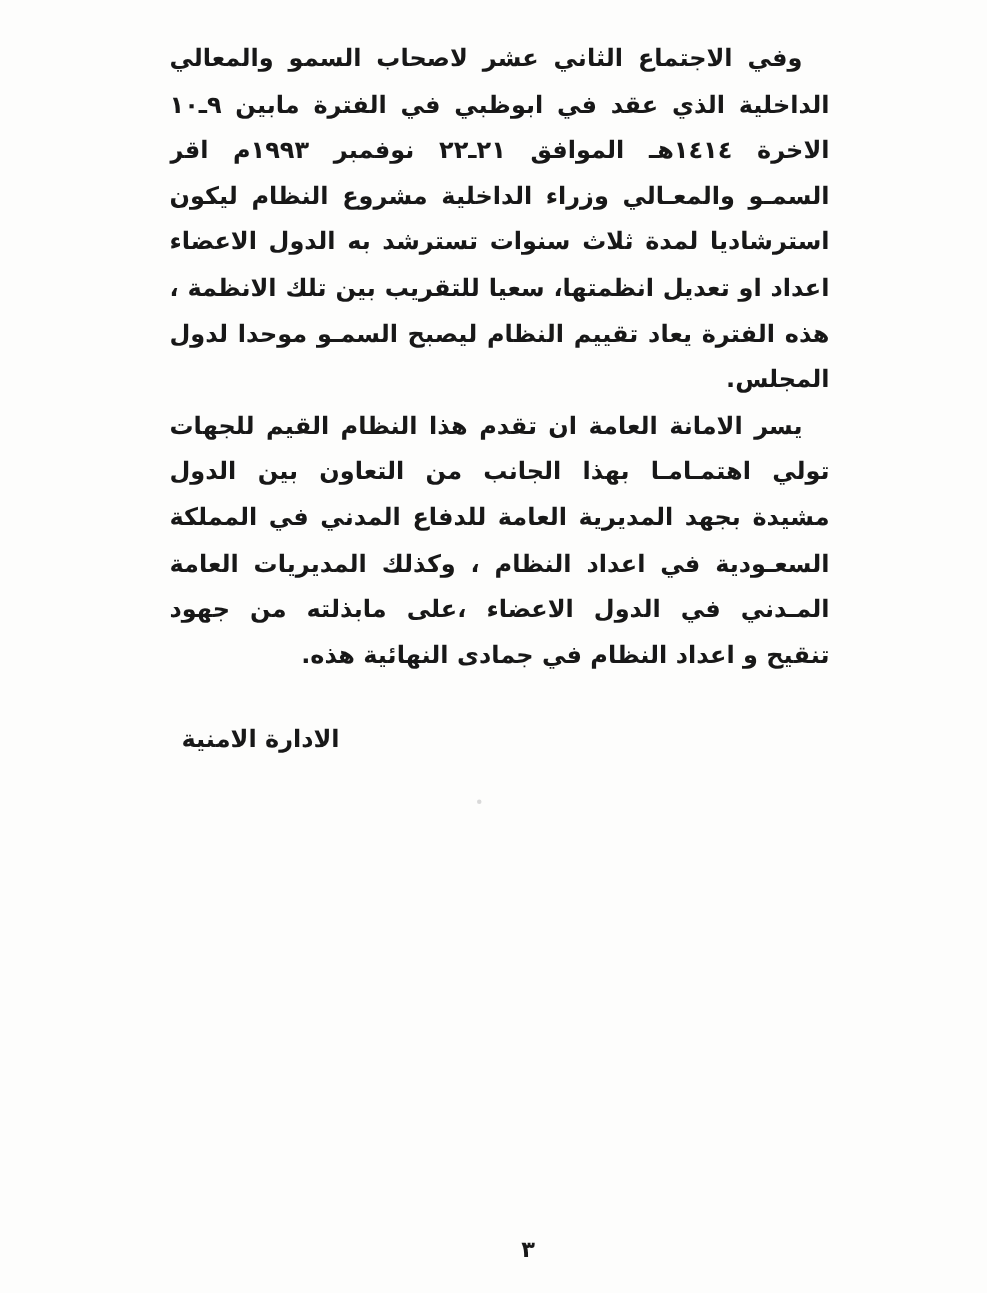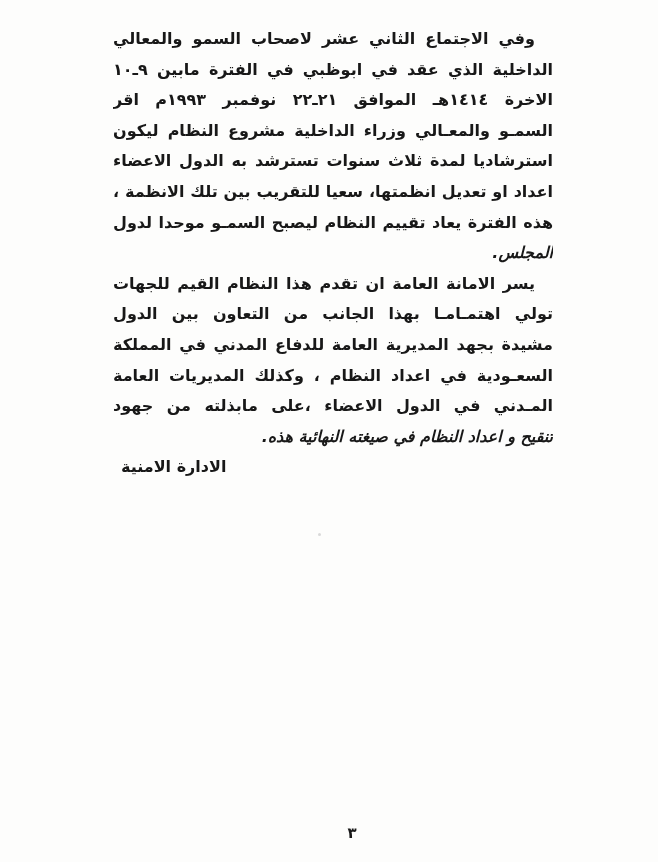--- a/index.html
+++ b/index.html
@@ -30,26 +30,26 @@
   .line{
     height:30.6px;
     overflow:hidden;
     text-align:justify;
     text-align-last:justify;
     text-justify:inter-word;
   }
   .line.align-right{
     text-align:left;
     text-align-last:right;
-    font-style:italic;
   }
   .line.align-left{
     text-align:center;
     text-align-last:left;
     padding-left:8px;
+    margin-top:26px;
   }
   .line.indent{
     padding-right:18px;
   }
   .page-number{
     position:absolute;
     top:824px;
     left:330px;
     width:44px;
     text-align:center;
@@ -78,18 +78,18 @@
       <div class="line">السمـو والمعـالي وزراء الداخلية مشروع النظام ليكون نظاما</div>
       <div class="line">استرشاديا لمدة ثلاث سنوات تسترشد به الدول الاعضاء عند</div>
       <div class="line">اعداد او تعديل انظمتها، سعيا للتقريب بين تلك الانظمة ، وبعد</div>
       <div class="line">هذه الفترة يعاد تقييم النظام ليصبح السمـو موحدا لدول</div>
       <div class="line align-right">المجلس.</div>
       <div class="line indent">يسر الامانة العامة ان تقدم هذا النظام القيم للجهات التي</div>
       <div class="line">تولي اهتمـامـا بهذا الجانب من التعاون بين الدول الاعضاء،</div>
       <div class="line">مشيدة بجهد المديرية العامة للدفاع المدني في المملكة العربية</div>
       <div class="line">السعـودية في اعداد النظام ، وكذلك المديريات العامة للدفاع</div>
       <div class="line">المـدني في الدول الاعضاء ،على مابذلته من جهود ساهمت في</div>
-      <div class="line align-right">تنقيح و اعداد النظام في صيغته النهائية هذه.</div>
+      <div class="line align-right">تنقيح و اعداد النظام في جمادى النهائية هذه.</div>
       <div class="line align-left">الادارة الامنية</div>
     </div>
   <div class="scan-speck"></div>
   <div class="page-number">٣</div>
 </div>
 
 </body></html>

